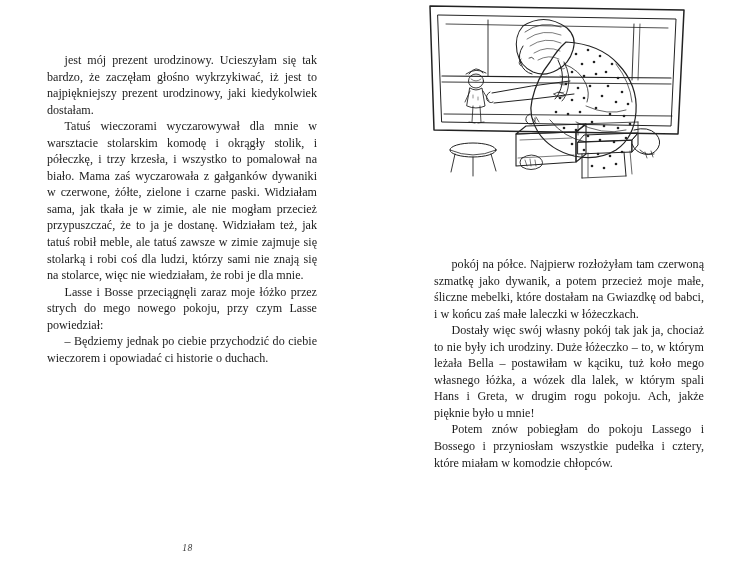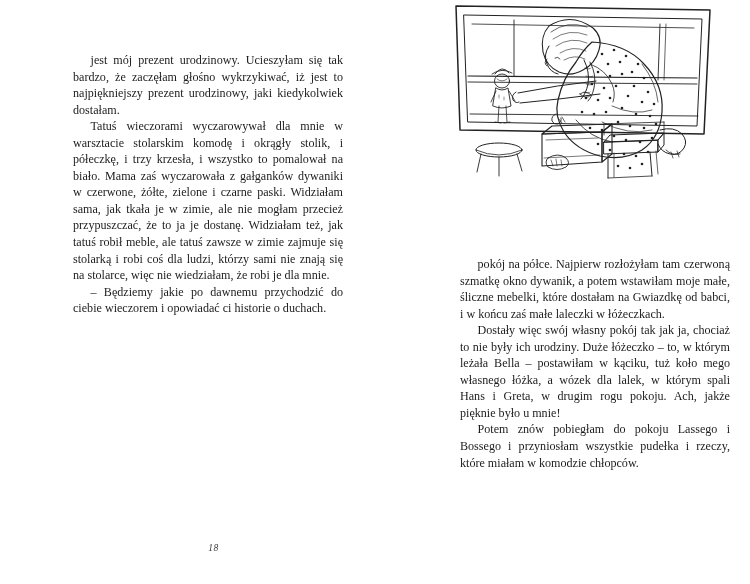--- a/index.html
+++ b/index.html
@@ -18,21 +18,20 @@
     position: relative;
     width: 750px;
     height: 584px;
     background: #ffffff;
   }
   .page {
     position: absolute;
     top: 0;
     height: 584px;
     width: 375px;
-    margin-left: 26px;
   }
   .page-left  { left: 0; }
   .page-right { left: 375px; }
 
   .column {
     position: absolute;
     top: 52px;
     width: 270px;
     font-size: 12.1px;
     line-height: 16.55px;
@@ -74,21 +73,22 @@
 </head>
 <body>
 
 <div class="spread">
 
   <div class="page page-left">
 
     <div class="column col-left">
       <p>jest mój prezent urodzinowy. Ucieszyłam się tak bardzo, że zaczęłam głośno wykrzykiwać, iż jest to najpiękniejszy prezent urodzinowy, jaki kiedykolwiek dostałam.</p>
       <p>Tatuś wieczorami wyczarowywał dla mnie w warsztacie stolarskim komodę i okrągły stolik, i półeczkę, i trzy krzesła, i wszystko to pomalował na biało. Mama zaś wyczarowała z gałganków dywaniki w czerwone, żółte, zielone i czarne paski. Widziałam sama, jak tkała je w zimie, ale nie mogłam przecież przypuszczać, że to ja je dostanę. Widziałam też, jak tatuś robił meble, ale tatuś zawsze w zimie zajmuje się stolarką i robi coś dla ludzi, którzy sami nie znają się na stolarce, więc nie wiedziałam, że robi je dla mnie.</p>
-      <p>– Będziemy jakie po dawnemu przychodzić do ciebie wieczorem i opowiadać ci historie o duchach.</p>
+      <p>Lasse i Bosse przeciągnęli zaraz moje łóżko przez strych do mego nowego pokoju, przy czym Lasse powiedział:</p>
+      <p>– Będziemy jednak po ciebie przychodzić do ciebie wieczorem i opowiadać ci historie o duchach.</p>
     </div>
 
     <div class="folio">18</div>
   </div>
 
   <div class="page page-right">
 
     <div class="illustration">
       <svg viewBox="0 0 265 195" xmlns="http://www.w3.org/2000/svg" fill="none" stroke="#222" stroke-width="1.1" stroke-linecap="round" stroke-linejoin="round">
 
@@ -261,20 +261,20 @@
           <path d="M156 176 L200 174" stroke-width="0.8"></path>
 
           <path d="M152 133 L152 122 M212 131 L212 120" stroke-width="0.8"></path>
           <path d="M152 122 L212 120" stroke-width="0.8"></path>
         </g>
 
       </svg>
     </div>
 
     <div class="column col-right">
-      <p>pokój na półce. Najpierw rozłożyłam tam czerwoną szmatkę okno dywanik, a potem wstawiłam moje małe, śliczne mebelki, które dostałam na Gwiazdkę od babci, i w końcu zaś małe laleczki w łóżeczkach.</p>
+      <p>pokój na półce. Najpierw rozłożyłam tam czerwoną szmatkę jako dywanik, a potem przecież moje małe, śliczne mebelki, które dostałam na Gwiazdkę od babci, i w końcu zaś małe laleczki w łóżeczkach.</p>
       <p>Dostały więc swój własny pokój tak jak ja, chociaż to nie były ich urodziny. Duże łóżeczko – to, w którym leżała Bella – postawiłam w kąciku, tuż koło mego własnego łóżka, a wózek dla lalek, w którym spali Hans i Greta, w drugim rogu pokoju. Ach, jakże pięknie było u mnie!</p>
-      <p>Potem znów pobiegłam do pokoju Lassego i Bossego i przyniosłam wszystkie pudełka i rzeczy, które miałam w komodzie chłopców.</p>
+      <p>Potem znów pobiegłam do pokoju Lassego i Bossego i przyniosłam wszystkie pudełka i cztery, które miałam w komodzie chłopców.</p>
     </div>
 
   </div>
 
 </div>
 
 </body></html>

